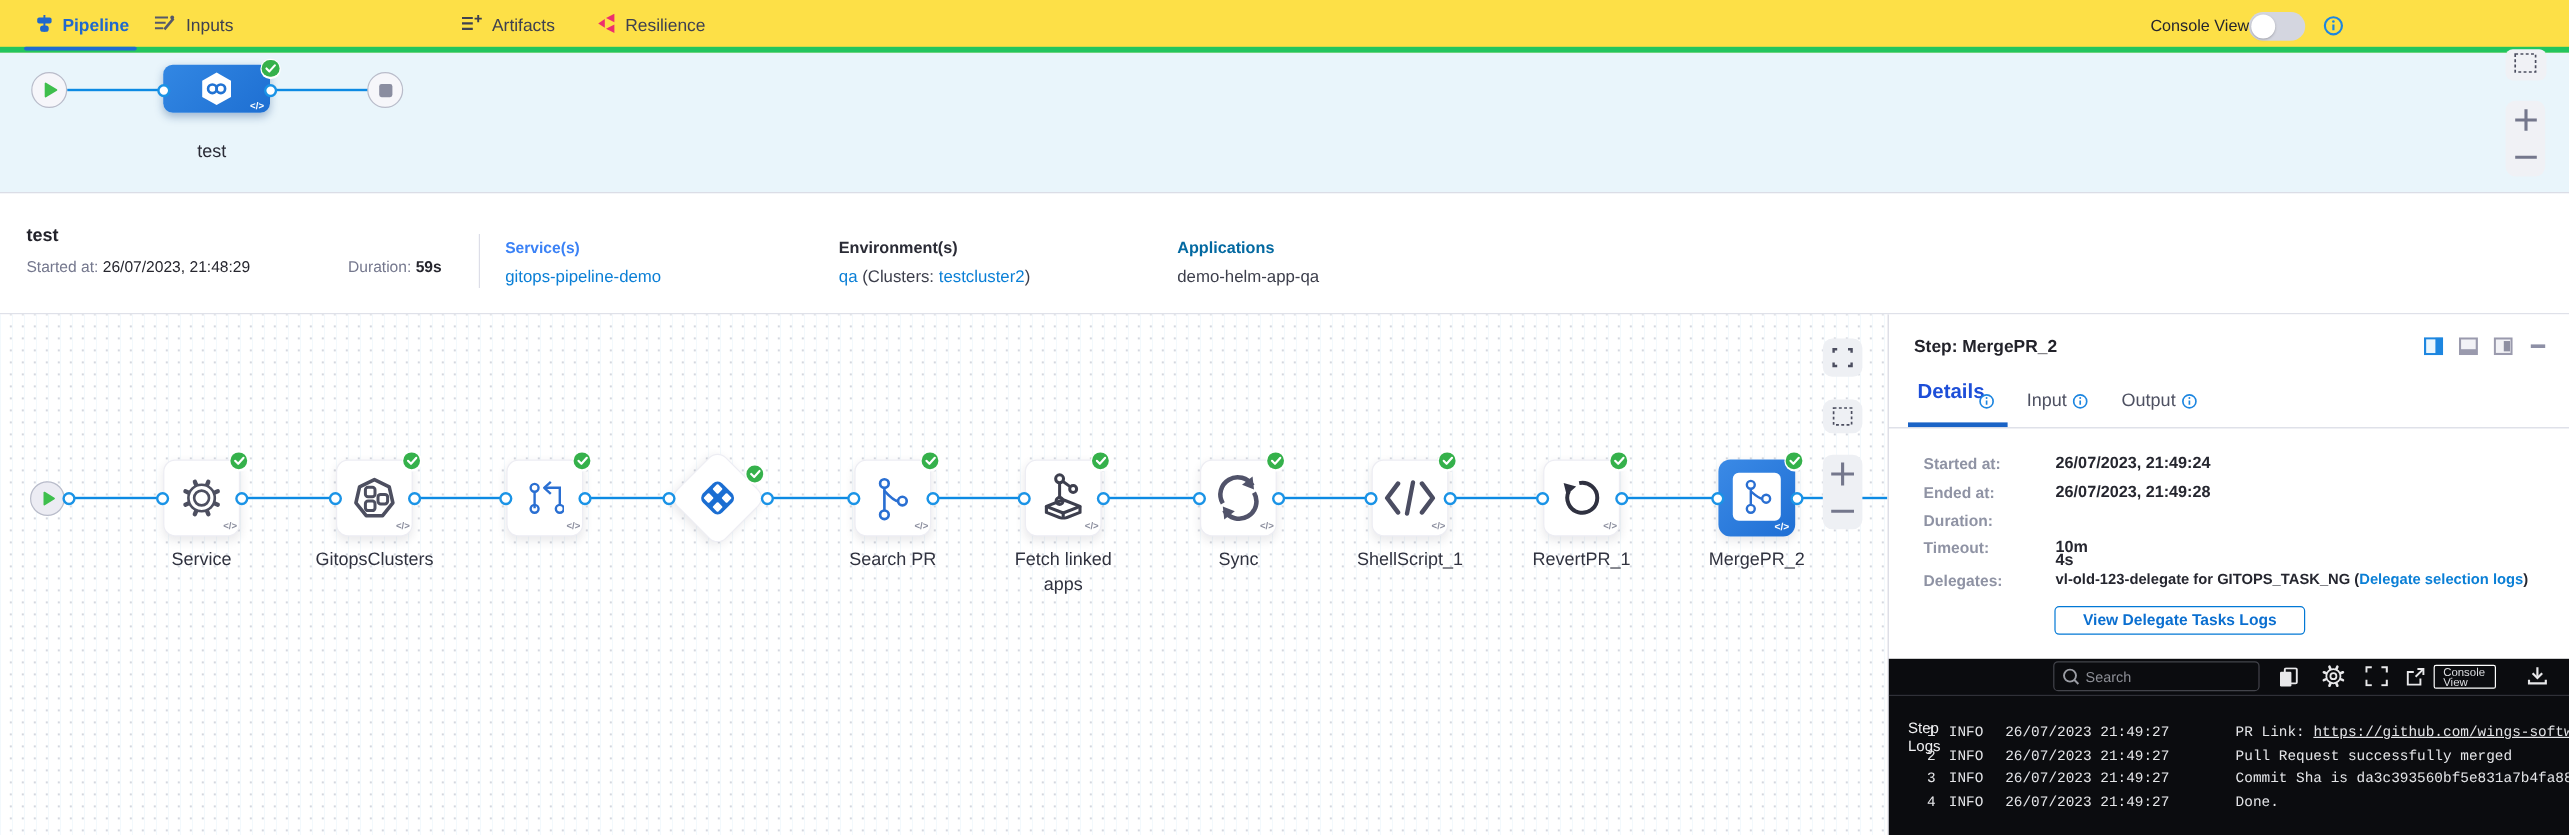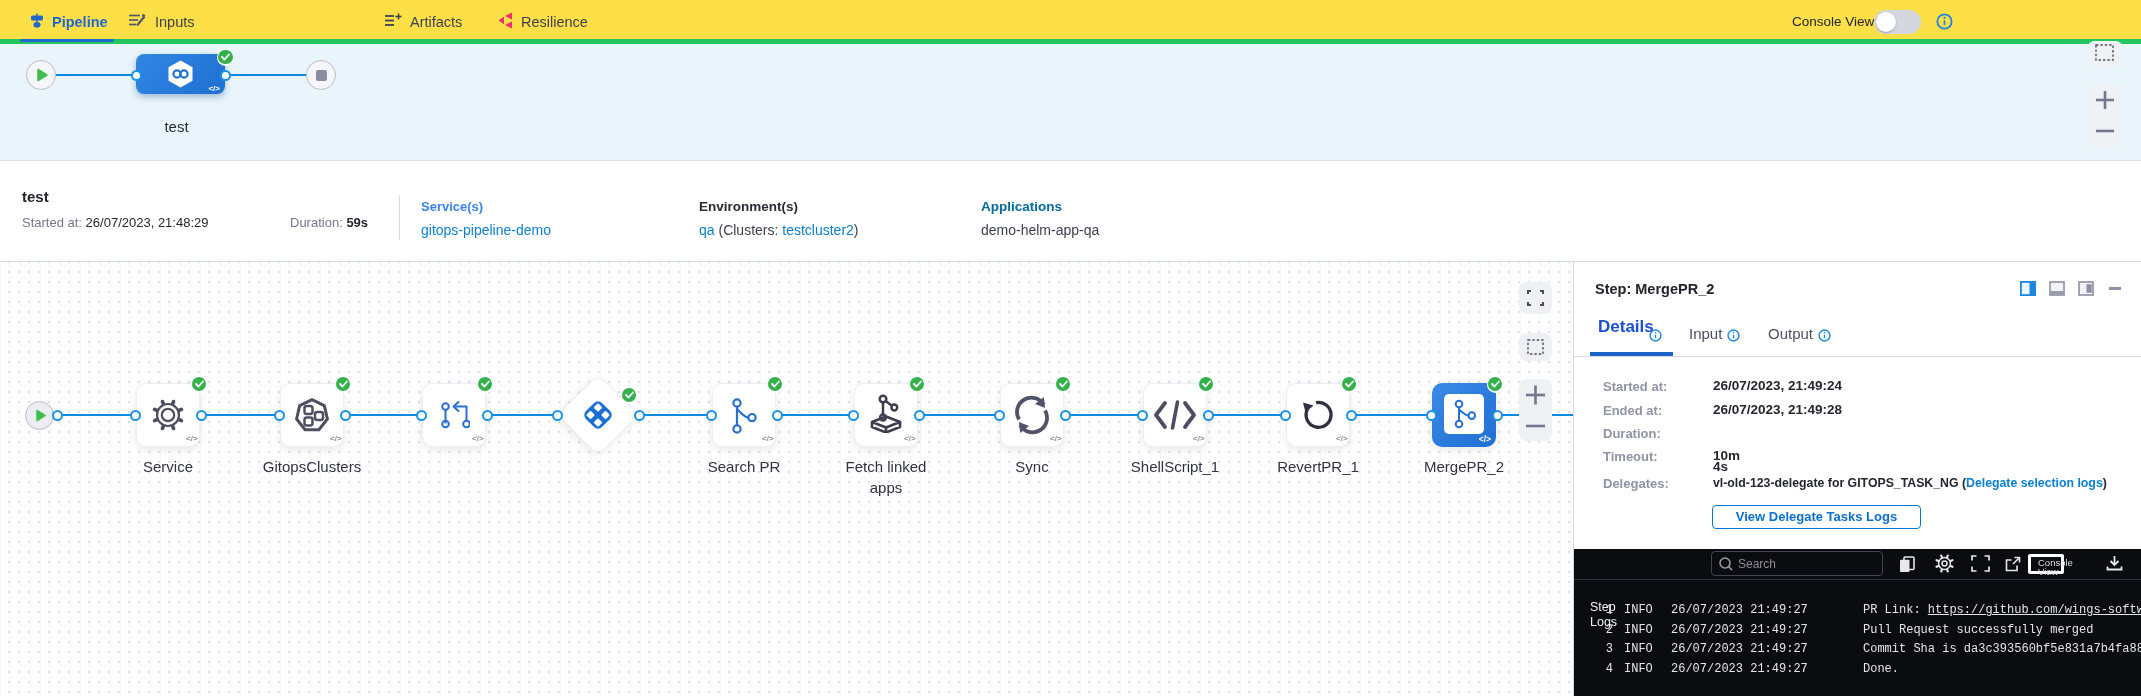--- a/index.html
+++ b/index.html
@@ -457,21 +457,21 @@
             <polyline points="13.5,16 18,16 18,11.5"></polyline>
           </g>
         </svg></span>
       <span class="abs" style="left:431px; top:7px;" id="ic-ext-c"><svg width="16" height="16">
           <g stroke="#e8e8ea" stroke-width="1.6" fill="none">
   <polyline points="12,9.5 12,14.5 1.5,14.5 1.5,4 6.5,4"></polyline>
             <polyline points="9.5,1.5 14.5,1.5 14.5,6.5"></polyline>
             <line x1="14" y1="2" x2="8" y2="8"></line>
           </g>
         </svg></span>
-      <div class="abs" style="left:454px; top:5px; width:36px; height:20px; border:3px solid #ffffff; border-radius:2px; font-size:9.5px; line-height:9.5px; color:#dedfe2; padding:0.5px 0 0 7px;">Console<br>View</div>
+      <div class="abs" style="left:454px; top:5px; width:52px; height:20px; border:1px solid #ffffff; border-radius:2px; font-size:9.5px; line-height:9.5px; color:#dedfe2; padding:0.5px 0 0 7px;">Console<br>View</div>
       <span class="abs" style="left:532px; top:6px;" id="ic-dl-c"><svg width="17" height="17">
           <g stroke="#e8e8ea" stroke-width="1.8" fill="none">
   <line x1="8.5" y1="1" x2="8.5" y2="9"></line>
             <polyline points="4.5,6 8.5,10 12.5,6"></polyline>
             <path d="M1.5 11.5 v3 h14 v-3"></path>
           </g>
         </svg></span>
 
       <div id="logrows">
         <div class="mono abs" style="top:54px; left:25px; width:14px; text-align:right; font-size:12px; color:#e4e5e8;">1</div>

